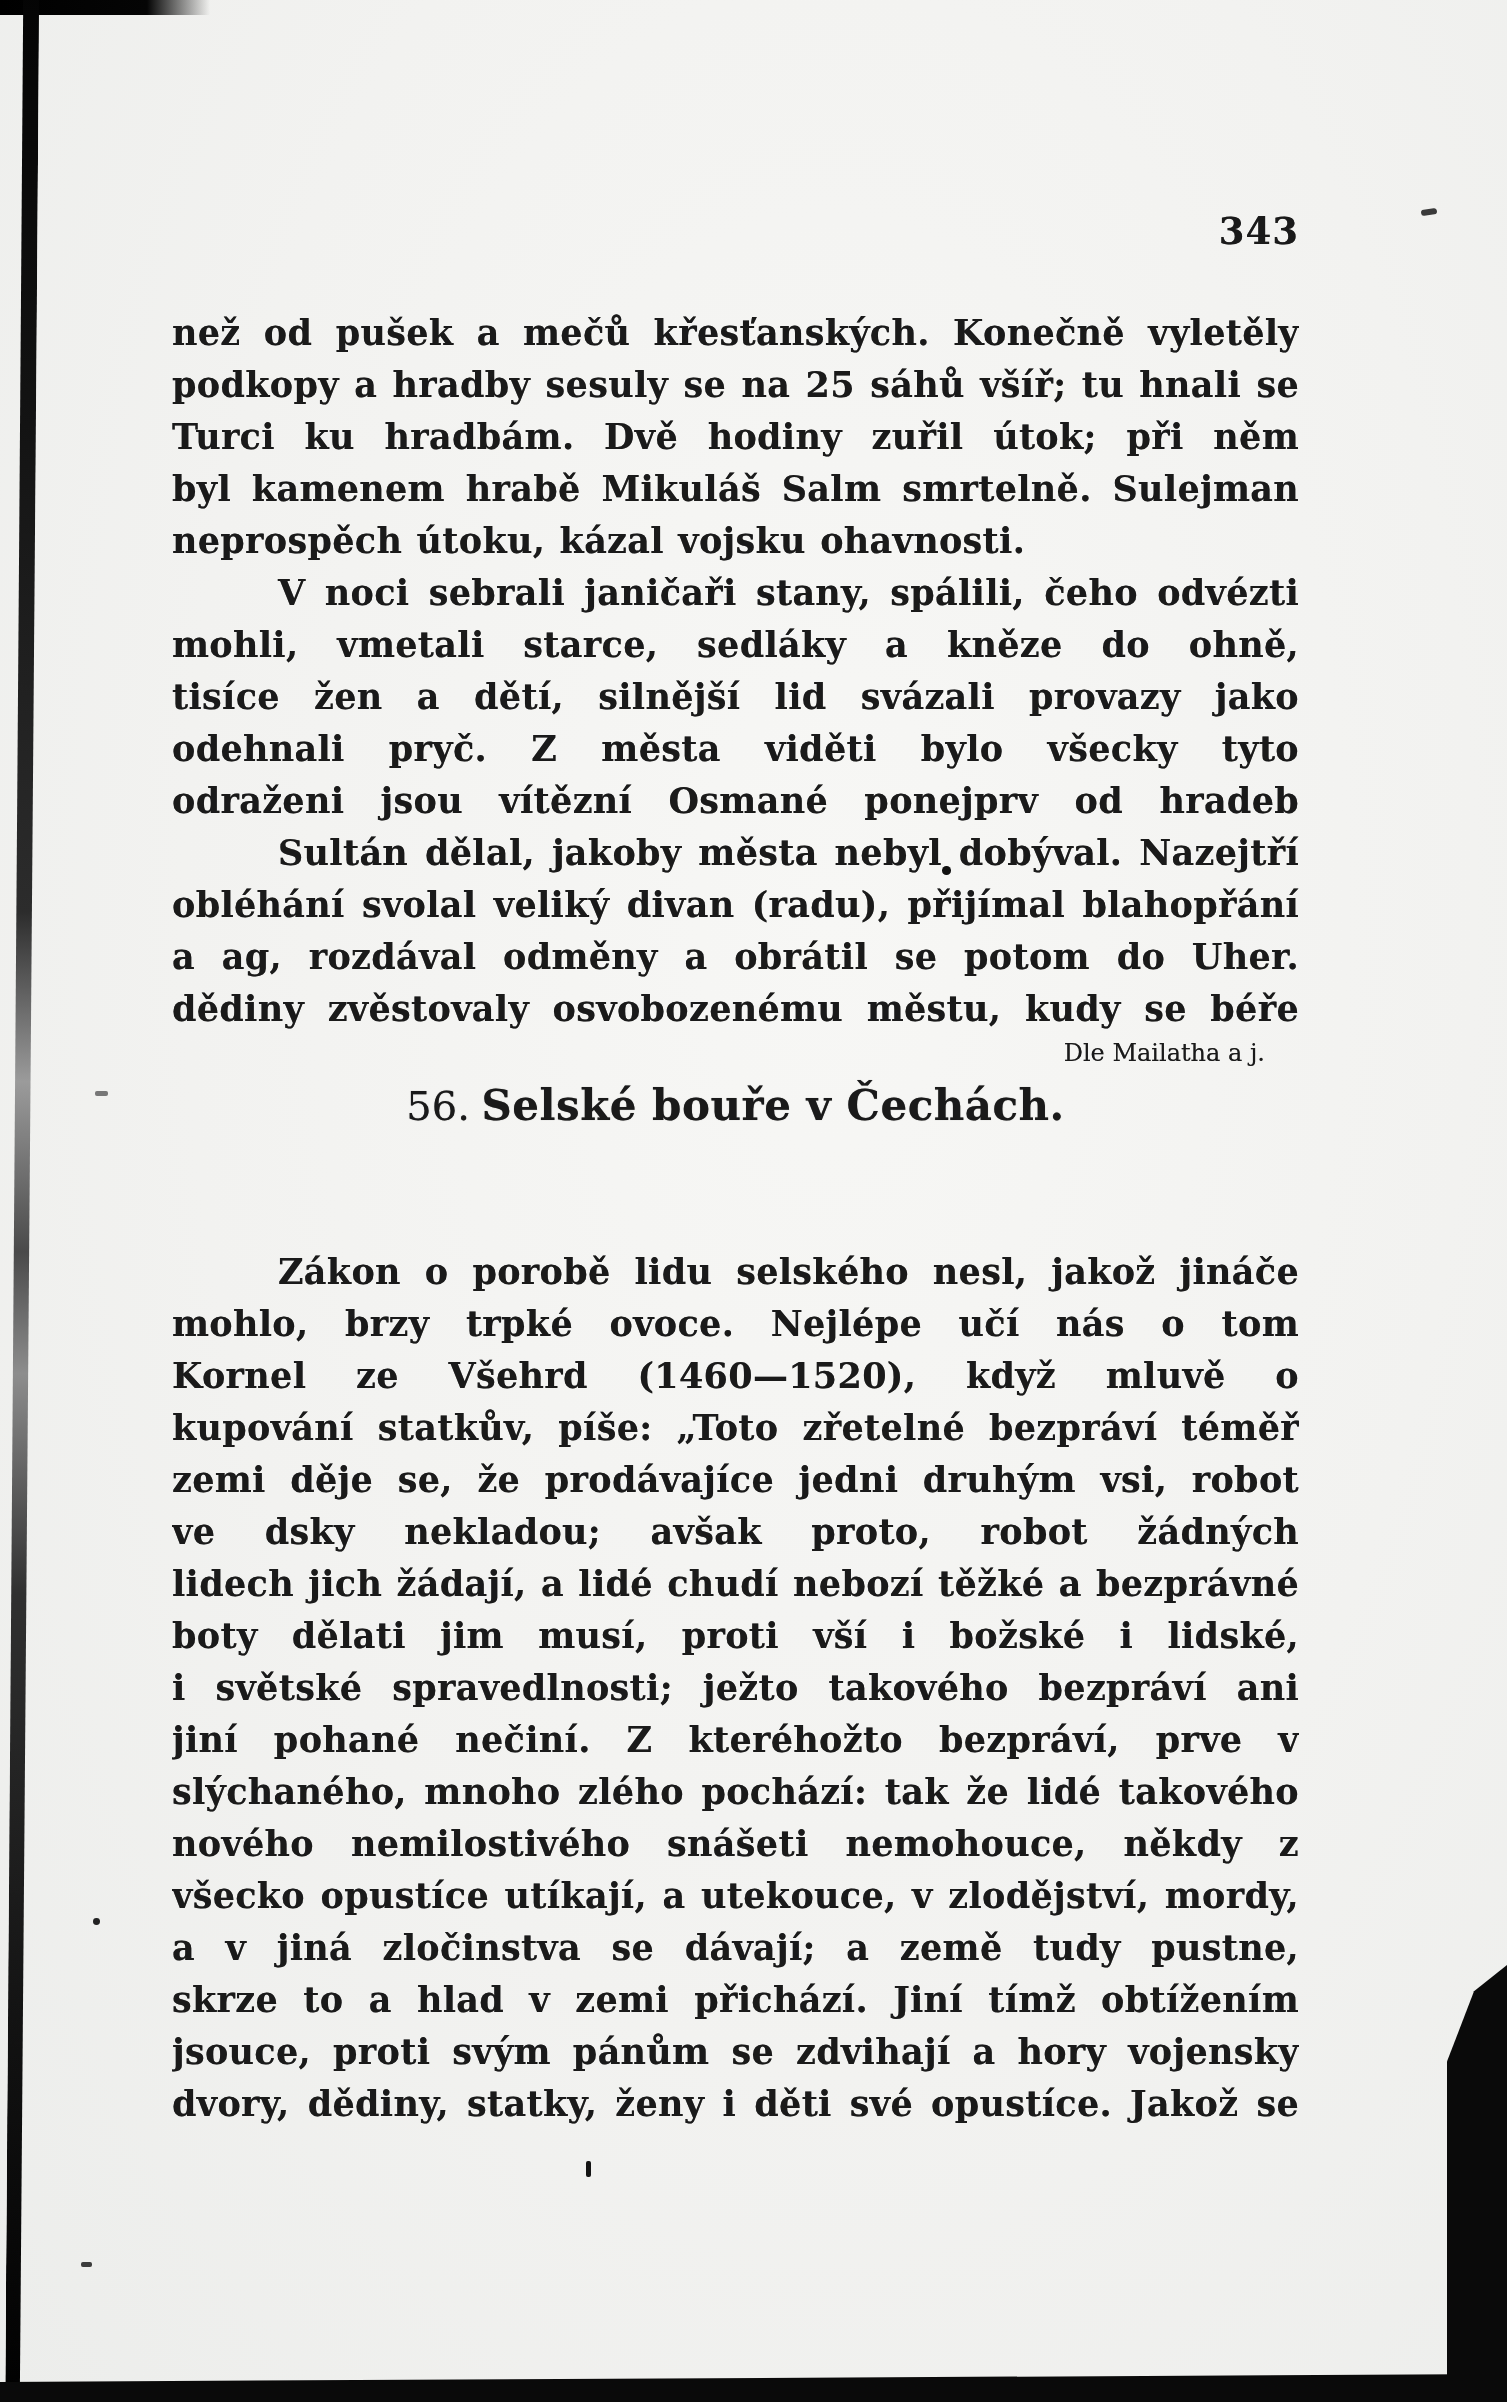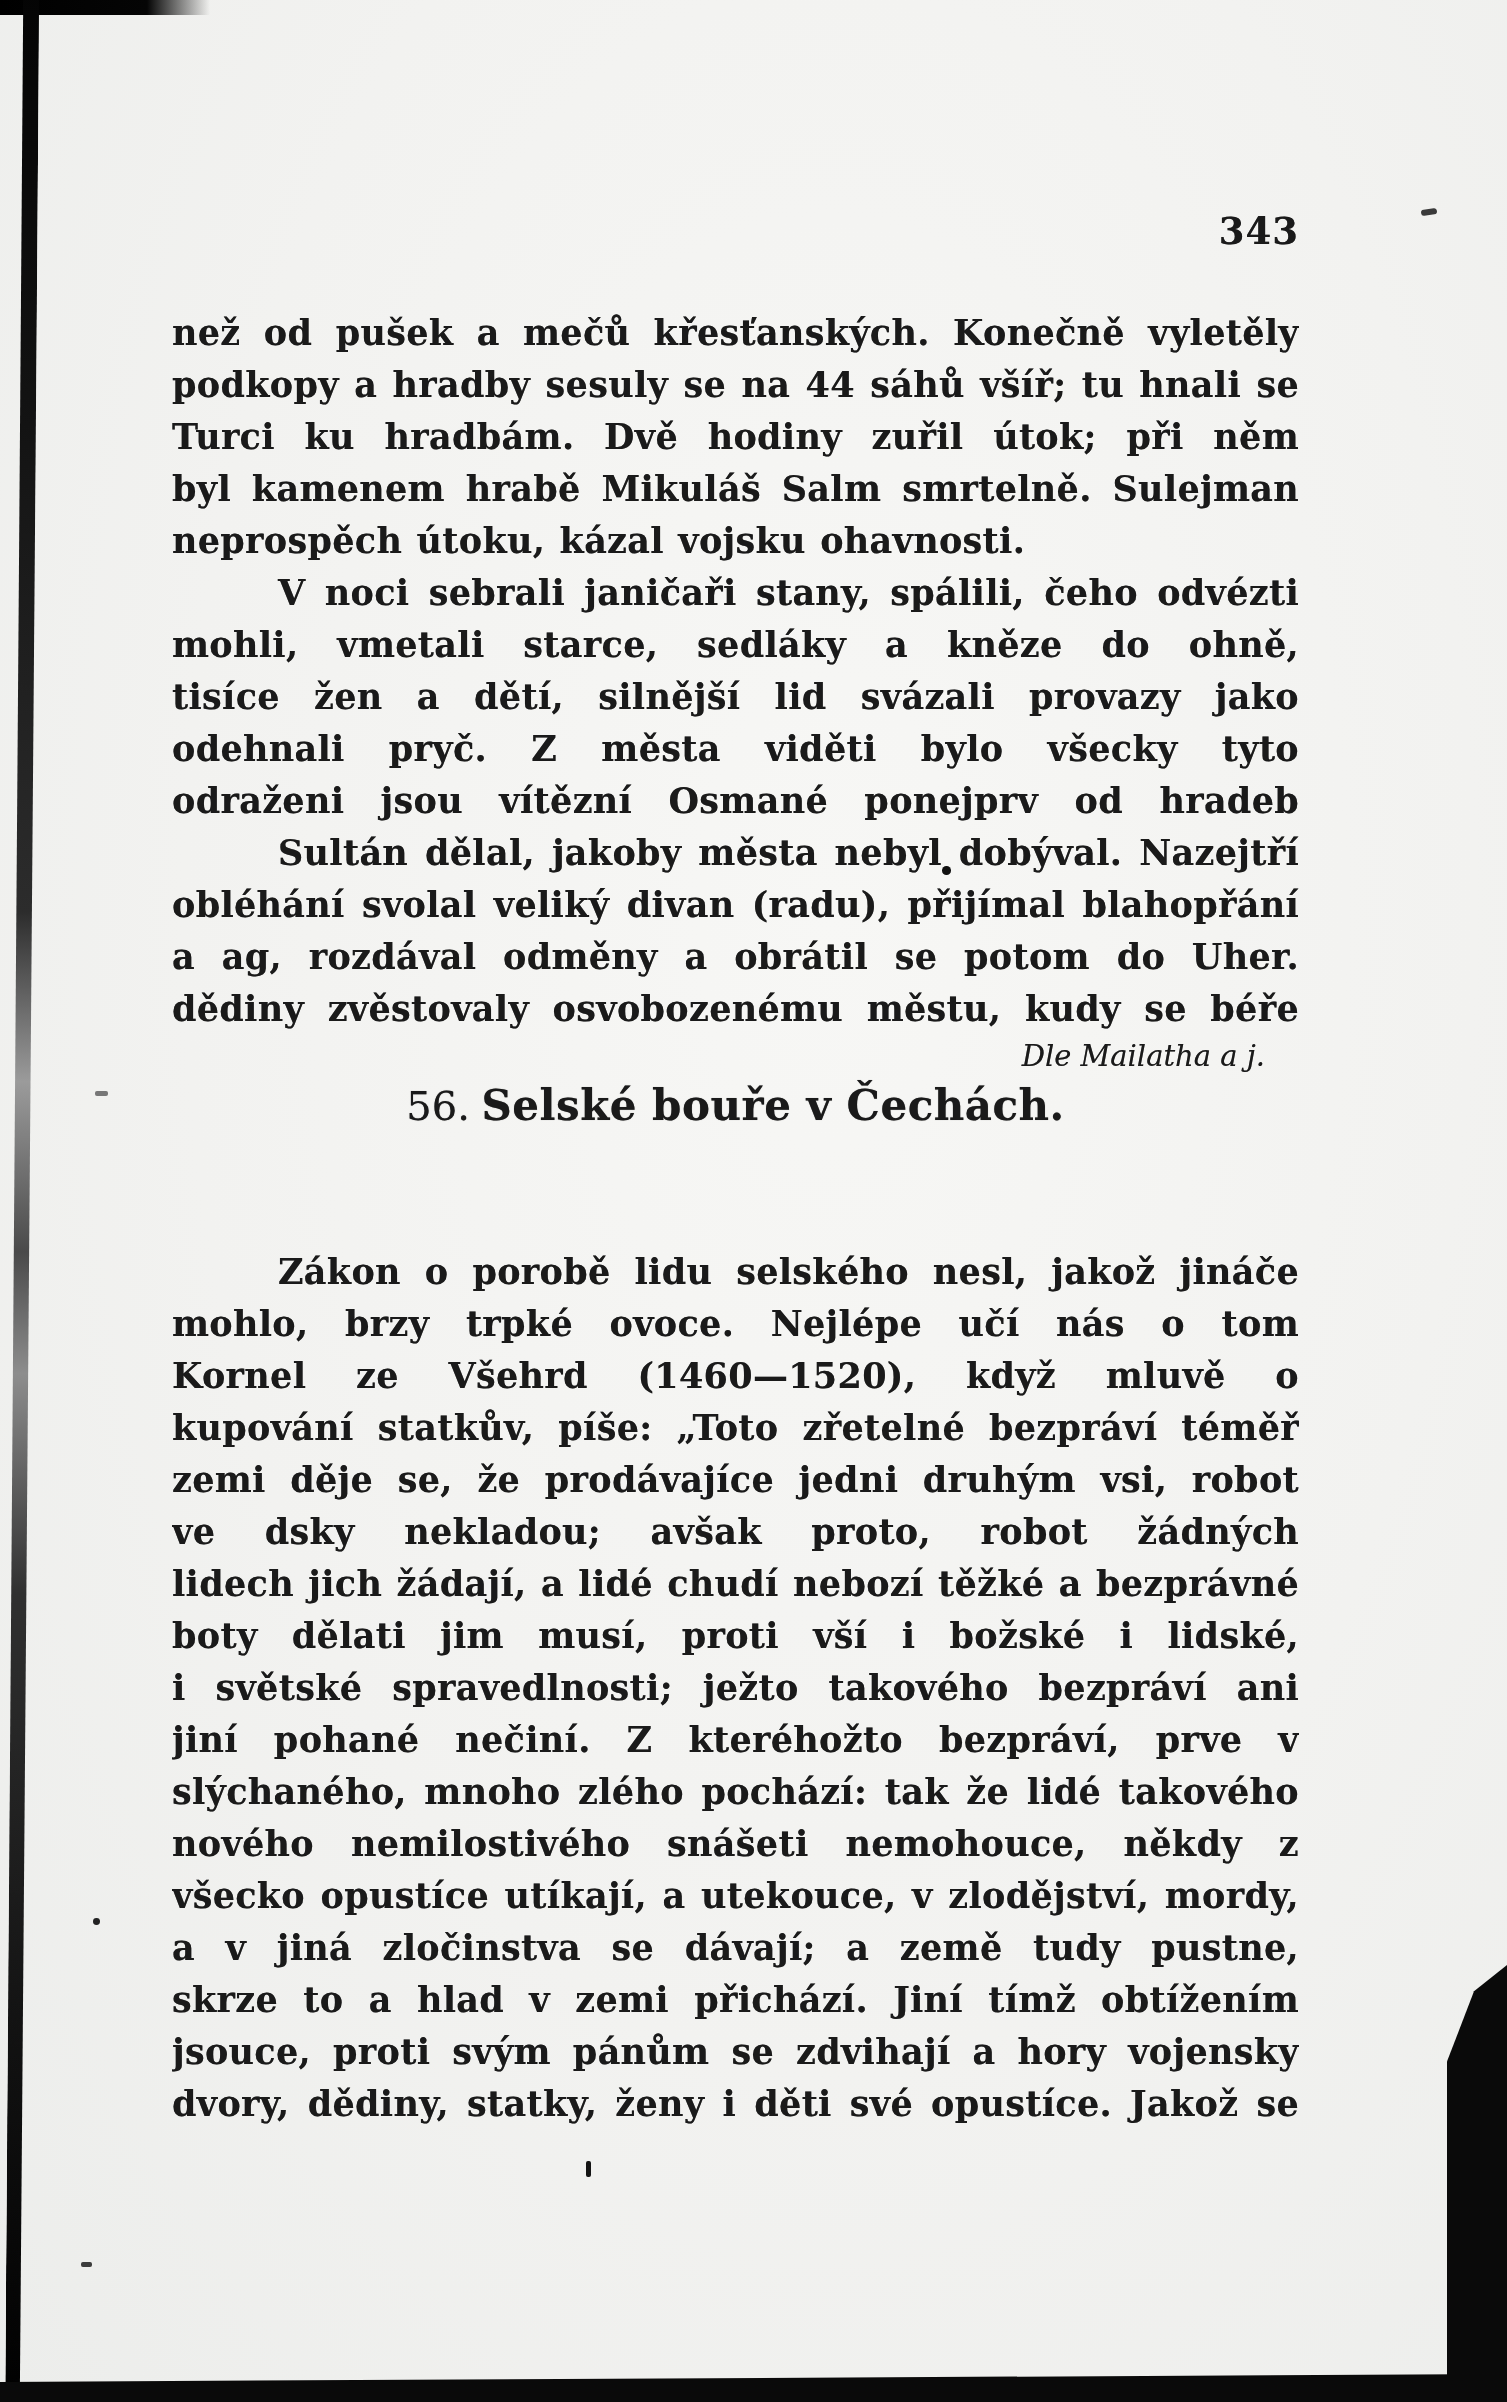--- a/index.html
+++ b/index.html
@@ -56,21 +56,21 @@
   .tb-1{top:307px;}
   .tb-2{top:1246px;}
   .line{
     height:52px;line-height:52px;overflow:hidden;
     text-align:justify;text-align-last:justify;
   }
   .line.left{text-align:left;text-align-last:left;}
   .line.indent{padding-left:106px;}
   .citation{
     position:absolute;top:1039px;right:242px;
-    font-size:29px;font-style:italic;font-weight:normal;
+    font-size:24px;font-weight:normal;
     text-shadow:0 0 0.5px rgba(0,0,0,0.5);
   }
   .heading{
     position:absolute;top:1081px;left:172px;width:1127px;
     text-align:center;
     text-shadow:0 0 0.7px rgba(0,0,0,0.6);
   }
   .heading .num{font-size:40px;font-weight:normal;margin-right:11.6px;}
   .heading .title{font-size:42px;font-weight:bold;letter-spacing:0.5px;}
 </style>
@@ -87,21 +87,21 @@
   <div class="mark mark-dot-dobyval"></div>
   <div class="mark mark-dash-left-mid"></div>
   <div class="mark mark-dot-vsecko"></div>
   <div class="mark mark-tick-bottom"></div>
   <div class="mark mark-dash-bottom-left"></div>
 
   <div class="page-number">343</div>
 
   <div class="textblock tb-1">
     <div class="line">než od pušek a mečů křesťanských. Konečně vyletěly dva</div>
-    <div class="line">podkopy a hradby sesuly se na 44 sáhů všíř; tu hnali se</div>
+    <div class="line">podkopy a hradby sesuly se na 25 sáhů všíř; tu hnali se</div>
     <div class="line">Turci ku hradbám. Dvě hodiny zuřil útok; při něm poraněn</div>
     <div class="line">byl kamenem hrabě Mikuláš Salm smrtelně. Sulejman vida</div>
     <div class="line left">neprospěch útoku, kázal vojsku ohavnosti.</div>
     <div class="line indent">V noci sebrali janičaři stany, spálili, čeho odvézti ne-</div>
     <div class="line">mohli, vmetali starce, sedláky a kněze do ohně, porubali okolo</div>
     <div class="line">tisíce žen a dětí, silnější lid svázali provazy jako dobytek a</div>
     <div class="line">odehnali pryč. Z města viděti bylo všecky tyto ohavnosti. Tak</div>
     <div class="line">odraženi jsou vítězní Osmané ponejprv od hradeb vídeňských.</div>
     <div class="line indent">Sultán dělal, jakoby města nebyl dobýval. Nazejtří po</div>
     <div class="line">obléhání svolal veliký divan (radu), přijímal blahopřání vezírů</div>

